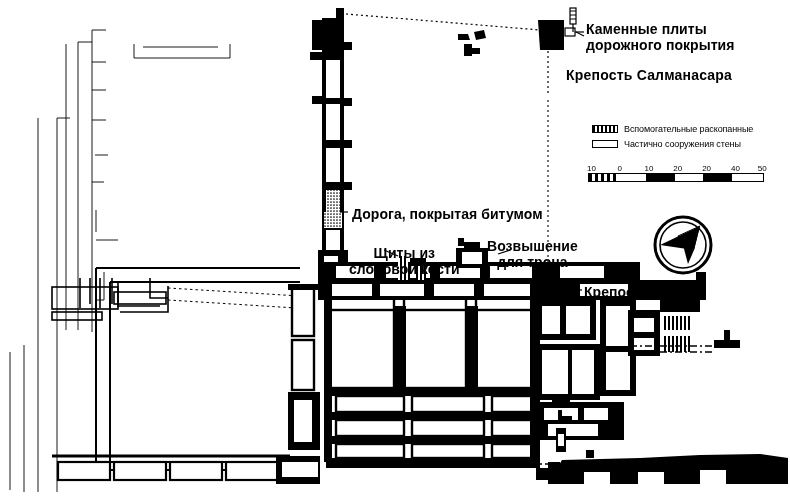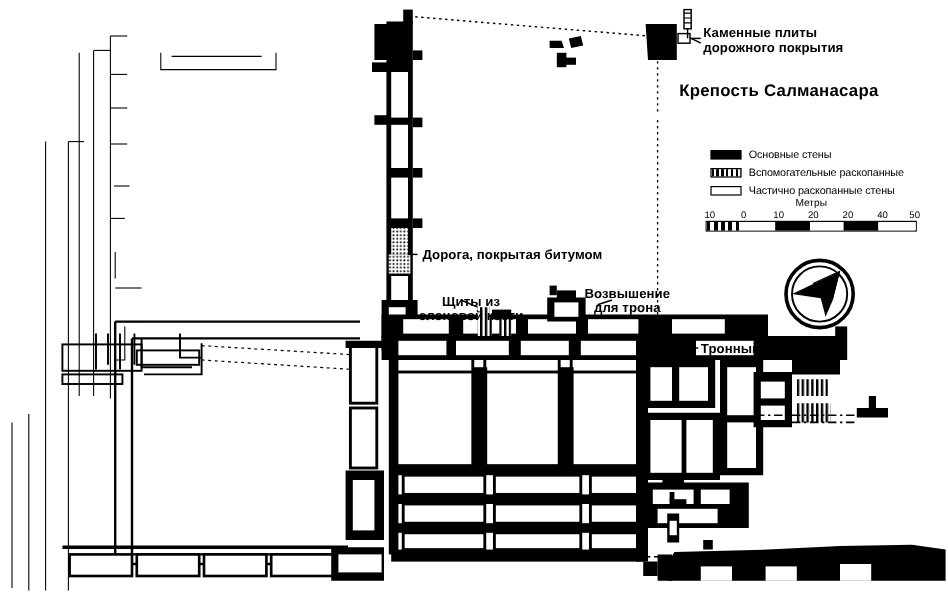--- a/index.html
+++ b/index.html
@@ -5,21 +5,21 @@
   html,body{margin:0;padding:0;background:#ffffff;}
   body{width:790px;height:497px;overflow:hidden;
        font-family:"Liberation Sans","DejaVu Sans",sans-serif;color:#000;}
   #map-root{position:relative;width:790px;height:497px;background:#fff;}
   svg.layer{position:absolute;left:0;top:0;width:790px;height:497px;}
 
   
   .txt{position:absolute;white-space:pre;line-height:1.12;}
   #map-title{left:566px;top:68px;font-size:14px;font-weight:bold;letter-spacing:.2px;}
 
-  .callout{font-size:11px;font-weight:bold;letter-spacing:.05px;}
+  .callout{font-size:14px;font-weight:bold;letter-spacing:.05px;}
   #lbl-stone-slabs{left:586px;top:22px;}
   #lbl-bitumen-road{left:352px;top:207px;}
   #lbl-ivory-shields{left:349px;top:246px;text-align:center;}
   #lbl-throne-dais{left:487px;top:239px;text-align:center;}
   #lbl-throne-hall{left:584px;top:285px;}
 
   
   #legend{position:absolute;left:592px;top:122px;}
   .legend-row{display:flex;align-items:center;height:13px;margin-bottom:2px;}
   .legend-sym{width:26px;height:8px;margin-right:6px;flex:0 0 26px;box-sizing:border-box;}
@@ -293,39 +293,34 @@
 
   <div class="txt" id="map-title">Крепость Салманасара</div>
 
   <div class="txt callout" id="lbl-stone-slabs">Каменные плиты
 дорожного покрытия</div>
   <div class="txt callout" id="lbl-bitumen-road">Дорога, покрытая битумом</div>
   <div class="txt callout" id="lbl-ivory-shields">Щиты из
 слоновой кости</div>
   <div class="txt callout" id="lbl-throne-dais">Возвышение
 для трона</div>
-  <div class="txt callout" id="lbl-throne-hall">Тронный зал</div>
+  <div class="txt callout" id="lbl-throne-hall">Крепость зал</div>
 
   <div id="legend">
-    <div class="legend-row">
-      <span class="legend-sym sym-main"></span>
-      <span class="legend-lbl">Основные стены</span>
-    </div>
     <div class="legend-row">
       <span class="legend-sym sym-aux"></span>
       <span class="legend-lbl">Вспомогательные раскопанные</span>
     </div>
     <div class="legend-row">
       <span class="legend-sym sym-part"></span>
-      <span class="legend-lbl">Частично раскопанные стены</span>
+      <span class="legend-lbl">Частично сооружения стены</span>
     </div>
   </div>
 
   <div id="scale-wrap">
-    <div id="scale-caption">Метры</div>
     <div id="scale-ticks">
       <span style="left:2%">10</span>
       <span style="left:18%">0</span>
       <span style="left:34.6%">10</span>
       <span style="left:51%">20</span>
       <span style="left:67.4%">20</span>
       <span style="left:83.8%">40</span>
       <span style="left:99%">50</span>
     </div>
     <div id="scale-bar">

